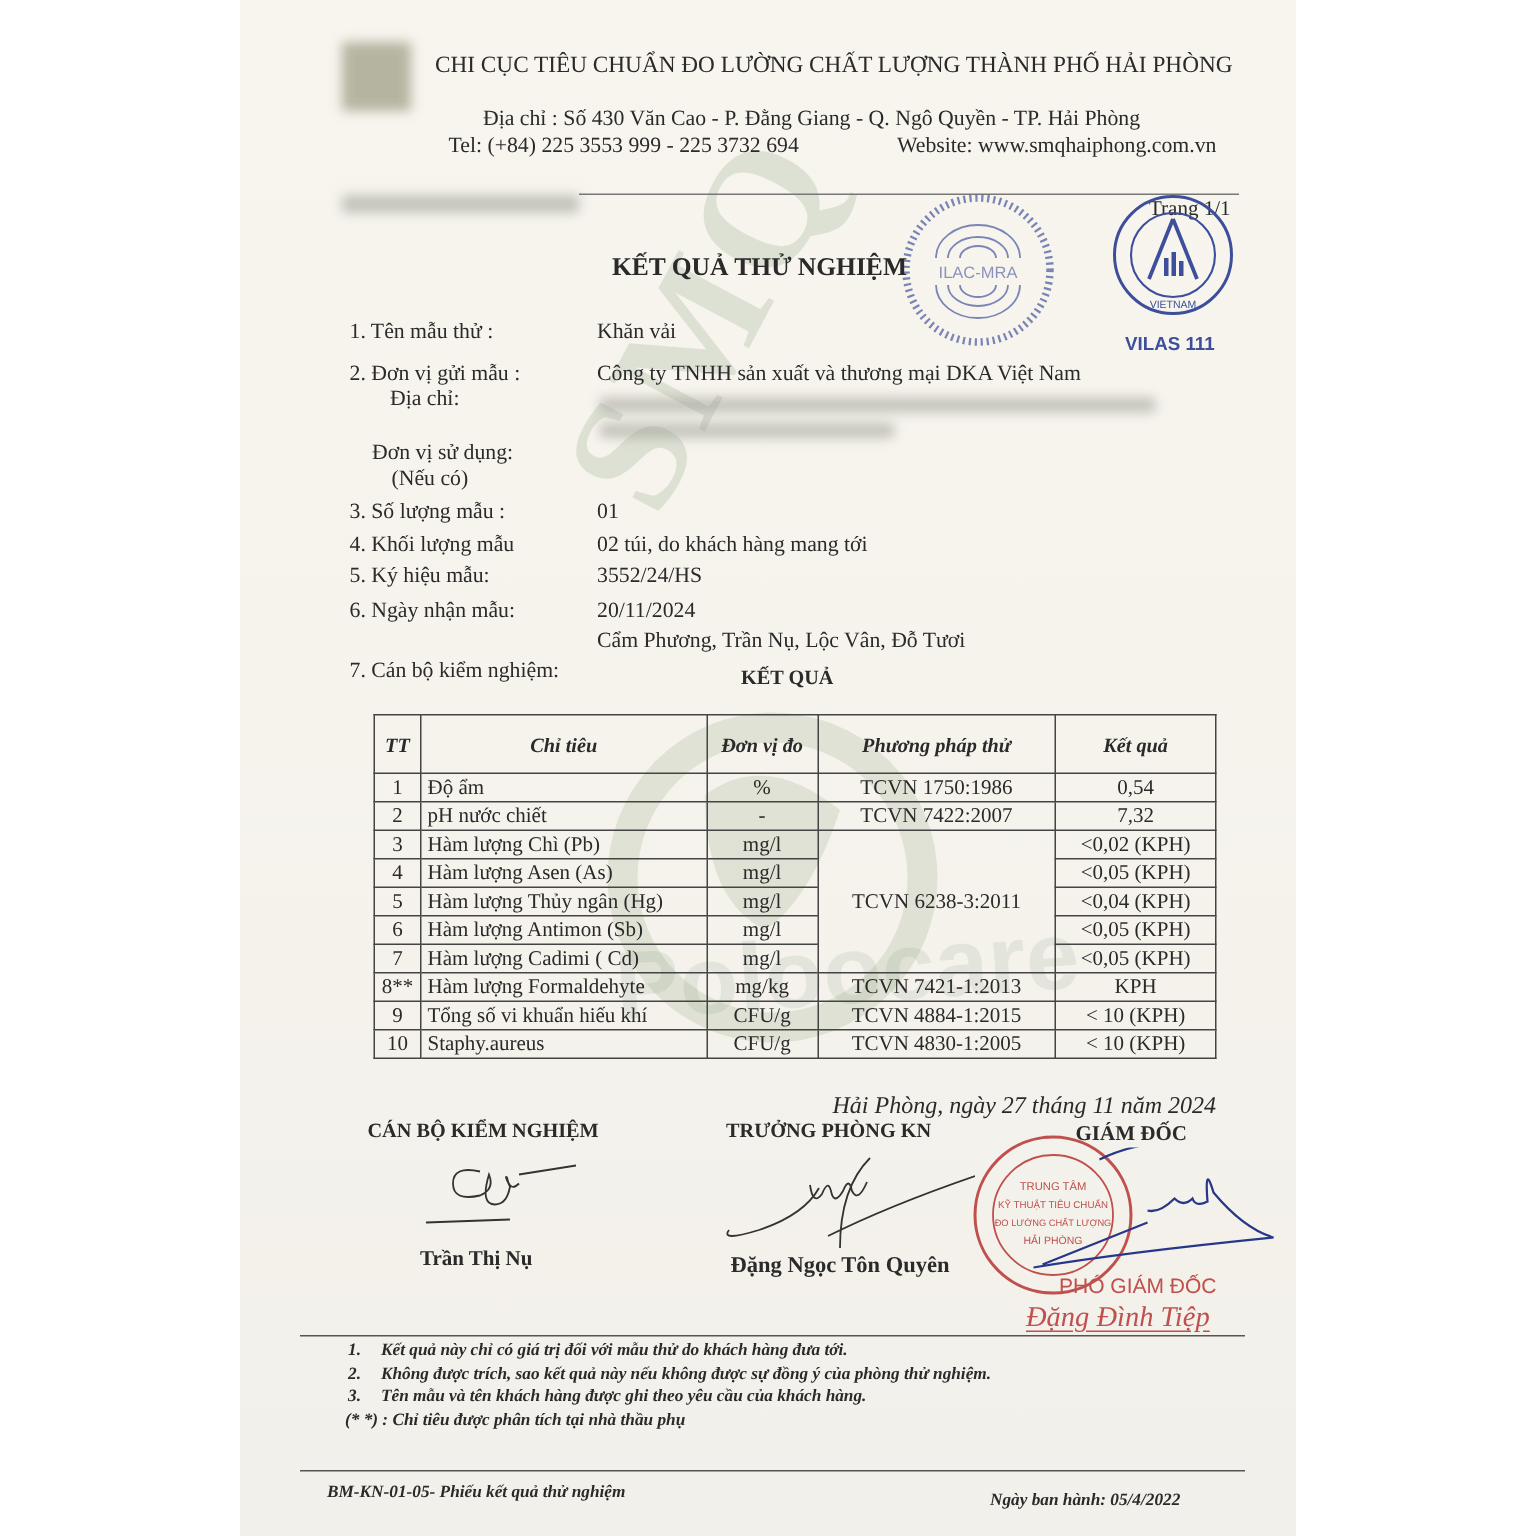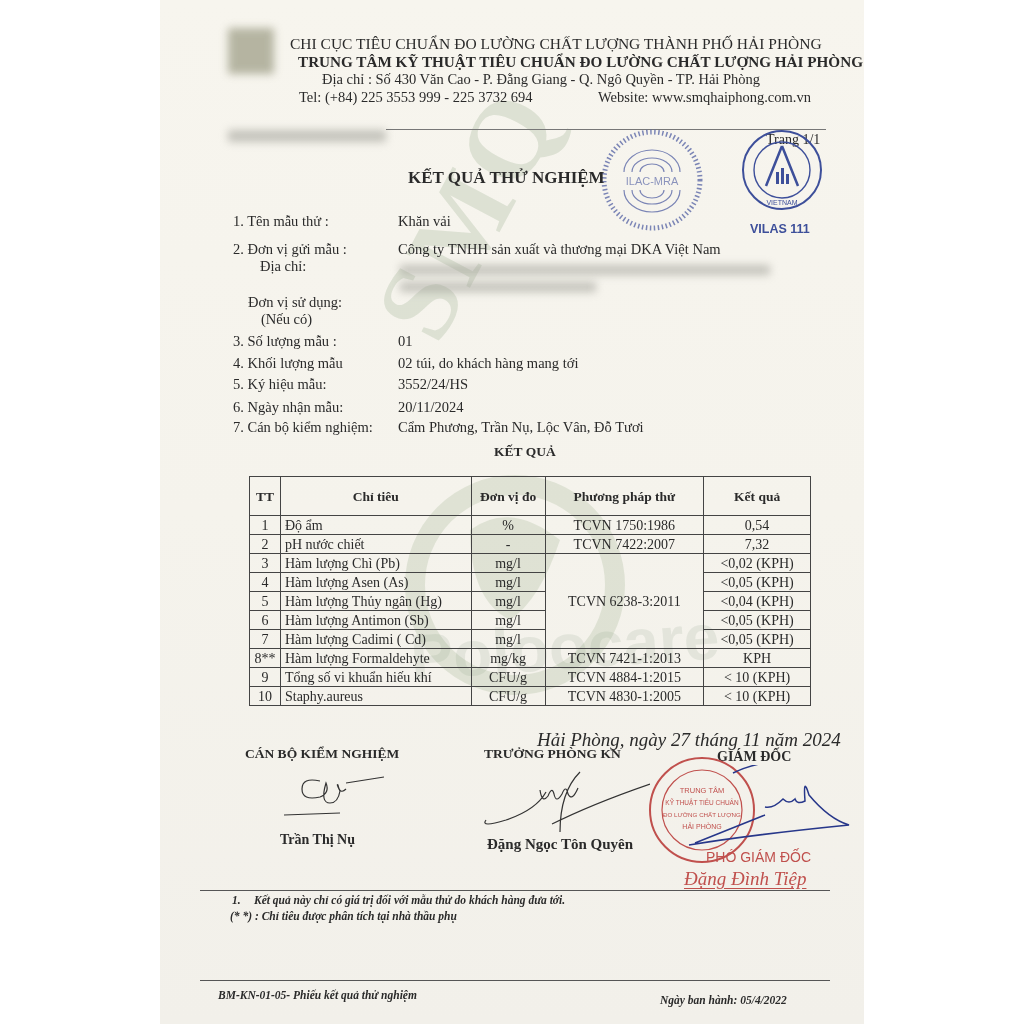--- a/index.html
+++ b/index.html
@@ -9,41 +9,40 @@
            background:linear-gradient(180deg,#f7f5ee 0%,#f5f3ec 50%,#f2f0ea 100%); overflow:hidden; }
   .abs { position:absolute; }
   .wm { position:absolute; color:#c9d2bf; opacity:.55; font-family:"Liberation Serif",serif; font-weight:bold; }
   .hdr-line { text-align:center; white-space:nowrap; }
   .logo-blur { position:absolute; left:68px; top:28px; width:46px; height:46px; background:#a5a58f; filter:blur(4px); opacity:.8; }
   .redact { position:absolute; background:#9a9a92; filter:blur(4px); opacity:.55; }
   .field-label { position:absolute; font-size:14.5px; white-space:nowrap; }
   .field-val { position:absolute; left:238px; font-size:14.5px; white-space:nowrap; }
   table.res { position:absolute; left:89px; top:476px; width:562px; border-collapse:collapse; font-size:14px; }
   table.res td, table.res th { border:1px solid #444; padding:0 4px; height:18px; line-height:17px; }
-  table.res th { font-weight:bold; font-size:13.5px; height:38px; }
+  table.res th { font-style:italic; font-weight:bold; font-size:13.5px; height:38px; }
   .c { text-align:center; }
   .sig { position:absolute; stroke:#2b2b2b; fill:none; }
   .footnotes { position:absolute; left:72px; top:893px; font-size:11.5px; font-style:italic; font-weight:bold; line-height:15.5px; }
   .footnotes .num { display:inline-block; width:22px; }
 </style>
 </head>
 <body>
 
 <div class="paper">
 
   <div class="wm" style="left:190px; top:300px; font-size:110px; transform:rotate(-62deg); transform-origin:left top; letter-spacing:4px;">SMQ</div>
   <div class="wm" style="left:250px; top:610px; font-size:64px; font-family:'Liberation Sans',sans-serif; color:#d3d8cc; opacity:.5; transform:rotate(-4deg);">Poloocare</div>
   <svg class="abs" style="left:220px; top:470px; opacity:.18" width="270" height="230" viewBox="0 0 270 230">
     <circle cx="135" cy="115" r="100" fill="none" stroke="#7f9a6c" stroke-width="20"></circle>
     <path d="M90 60 q40 -30 90 10 q-20 60 -50 80 q-40 -20 -40 -90z" fill="#7f9a6c"></path>
   </svg>
 
   <div class="logo-blur"></div>
   <div class="abs hdr-line" style="left:130px; top:35px; font-size:15.5px;">CHI CỤC TIÊU CHUẨN ĐO LƯỜNG CHẤT LƯỢNG THÀNH PHỐ HẢI PHÒNG</div>
-  <div class="abs hdr-line" style="left:138px; top:53px; font-size:15.2px; font-weight:bold;">TRUNG TÂM KỸ THUẬT TIÊU CHUẨN ĐO LƯỜNG CHẤT LƯỢNG HẢI PHÒNG</div>
   <div class="abs hdr-line" style="left:162px; top:71px; font-size:14.5px;">Địa chỉ : Số 430 Văn Cao - P. Đằng Giang - Q. Ngô Quyền - TP. Hải Phòng</div>
   <div class="abs" style="left:139px; top:89px; font-size:14.5px; white-space:nowrap;">Tel: (+84) 225 3553 999 - 225 3732 694</div>
   <div class="abs" style="left:438px; top:89px; font-size:14.5px; white-space:nowrap;">Website: www.smqhaiphong.com.vn</div>
 
   <div class="redact" style="left:68px; top:130px; width:158px; height:12px;"></div>
   <div class="abs" style="left:226px; top:129px; width:440px; border-top:1px solid #777;"></div>
   <div class="abs" style="left:606px; top:132px; font-size:14px; white-space:nowrap;">Trang 1/1</div>
 
   <svg class="abs" style="left:440px; top:128px;" width="104" height="104" viewBox="0 0 104 104">
     <g stroke="#5d6aa8" fill="none" stroke-width="1.2" opacity=".8">
@@ -80,21 +79,21 @@
   <div class="field-label" style="left:88px; top:294px;">Đơn vị sử dụng:</div>
   <div class="field-label" style="left:101px; top:311px;">(Nếu có)</div>
   <div class="field-label" style="left:73px; top:333px;">3. Số lượng mẫu :</div>
   <div class="field-val" style="top:333px;">01</div>
   <div class="field-label" style="left:73px; top:355px;">4. Khối lượng mẫu</div>
   <div class="field-val" style="top:355px;">02 túi, do khách hàng mang tới</div>
   <div class="field-label" style="left:73px; top:376px;">5. Ký hiệu mẫu:</div>
   <div class="field-val" style="top:376px;text-align:right;">3552/24/HS</div>
   <div class="field-label" style="left:73px; top:399px;">6. Ngày nhận mẫu:</div>
   <div class="field-val" style="top:399px;">20/11/2024</div>
-  <div class="field-label" style="left:73px; top:419px;">7. Cán bộ kiểm nghiệm:</div>
+  <div class="field-label" style="left:73px; top:439px;">7. Cán bộ kiểm nghiệm:</div>
   <div class="field-val" style="top:419px;">Cẩm Phương, Trần Nụ, Lộc Vân, Đỗ Tươi</div>
 
   <div class="abs" style="left:334px; top:444px; font-size:13.5px; font-weight:bold;">KẾT QUẢ</div>
 
   <table class="res">
     <colgroup>
         <col style="width:31px">
         <col style="width:191px">
         <col style="width:74px">
         <col style="width:159px">
@@ -171,21 +170,21 @@
       <td class="c">10</td>
       <td>Staphy.aureus</td>
       <td class="c">CFU/g</td>
       <td class="c">TCVN 4830-1:2005</td>
       <td class="c">&lt; 10 (KPH)</td>
     </tr>
   </tbody>
     </table>
 
 
-  <div class="abs" style="left:377px; top:729px; font-size:19px; font-style:italic; white-space:nowrap;">Hải Phòng, ngày 27 tháng 11 năm 2024</div>
+  <div class="abs" style="left:395px; top:729px; font-size:16px; font-style:italic; white-space:nowrap;">Hải Phòng, ngày 27 tháng 11 năm 2024</div>
   <div class="abs" style="left:85px; top:746px; font-size:13.5px; font-weight:bold; white-space:nowrap;">CÁN BỘ KIỂM NGHIỆM</div>
   <div class="abs" style="left:324px; top:746px; font-size:13.5px; font-weight:bold; white-space:nowrap;">TRƯỞNG PHÒNG KN</div>
   <div class="abs" style="left:557px; top:749px; font-size:14px; font-weight:bold; white-space:nowrap;">GIÁM ĐỐC</div>
 
   <svg class="sig" style="left:120px; top:775px;" width="110" height="50" viewBox="0 0 110 50">
     <path d="M4 40 L60 38 M40 6 q-18 -4 -18 8 q0 12 18 8 q10 -4 6 -14 q-6 20 4 20 q8 0 10 -12 q-4 -8 -2 -6 q2 10 8 4 M66 8 L104 2" stroke="#333" stroke-width="1.2" fill="none"></path>
   </svg>
   <svg class="sig" style="left:320px; top:760px;" width="170" height="75" viewBox="0 0 170 75">
     <path d="M6 60 q-6 8 20 0 q30 -10 40 -28 M60 30 q2 14 8 6 q4 -10 6 -2 q2 10 8 0 q4 -10 6 0 q4 8 10 -6 M100 12 q-20 20 -20 60 M72 64 q40 -20 98 -40" stroke="#333" stroke-width="1.2" fill="none"></path>
   </svg>
@@ -202,19 +201,21 @@
   </svg>
   <svg class="sig" style="left:525px; top:765px;" width="180" height="90" viewBox="0 0 180 90">
     <path d="M4 80 q60 -10 160 -20 q-20 -6 -40 -30 q-6 -20 -4 6 q-8 4 -10 -2 q-6 6 -12 0 q-10 10 -18 8 M80 50 q-50 20 -70 28 M48 8 q40 -20 120 -10" stroke="#27378a" stroke-width="1.5" fill="none"></path>
   </svg>
   <div class="abs" style="left:546px; top:849px; font-size:14px; font-family:'Liberation Sans',sans-serif; color:#c0504d; white-space:nowrap;">PHÓ GIÁM ĐỐC</div>
   <div class="abs" style="left:524px; top:868px; font-size:19px; font-style:italic; font-family:'Liberation Serif',serif; color:#c0504d; white-space:nowrap; text-decoration:underline; text-underline-offset:3px;">Đặng Đình Tiệp</div>
 
   <div class="abs" style="left:40px; top:890px; width:630px; border-top:1px solid #555;"></div>
   <div class="footnotes">
     <div><span class="num">1.</span><span>Kết quả này chỉ có giá trị đối với mẫu thử do khách hàng đưa tới.</span></div>
+    <div><span class="num">2.</span><span>Không được trích, sao kết quả này nếu không được sự đồng ý của phòng thử nghiệm.</span></div>
+    <div><span class="num">3.</span><span>Tên mẫu và tên khách hàng được ghi theo yêu cầu của khách hàng.</span></div>
     <div style="margin-left:-2px"><span>(* *) :</span> <span>Chỉ tiêu được phân tích tại nhà thầu phụ</span></div>
   </div>
 
   <div class="abs" style="left:40px; top:980px; width:630px; border-top:1px solid #555;"></div>
   <div class="abs" style="left:58px; top:989px; font-size:11.5px; font-style:italic; font-weight:bold; white-space:nowrap;">BM-KN-01-05- Phiếu kết quả thử nghiệm</div>
   <div class="abs" style="left:500px; top:994px; font-size:11.5px; font-style:italic; font-weight:bold; white-space:nowrap;">Ngày ban hành: 05/4/2022</div>
 </div>
 
 </body></html>

